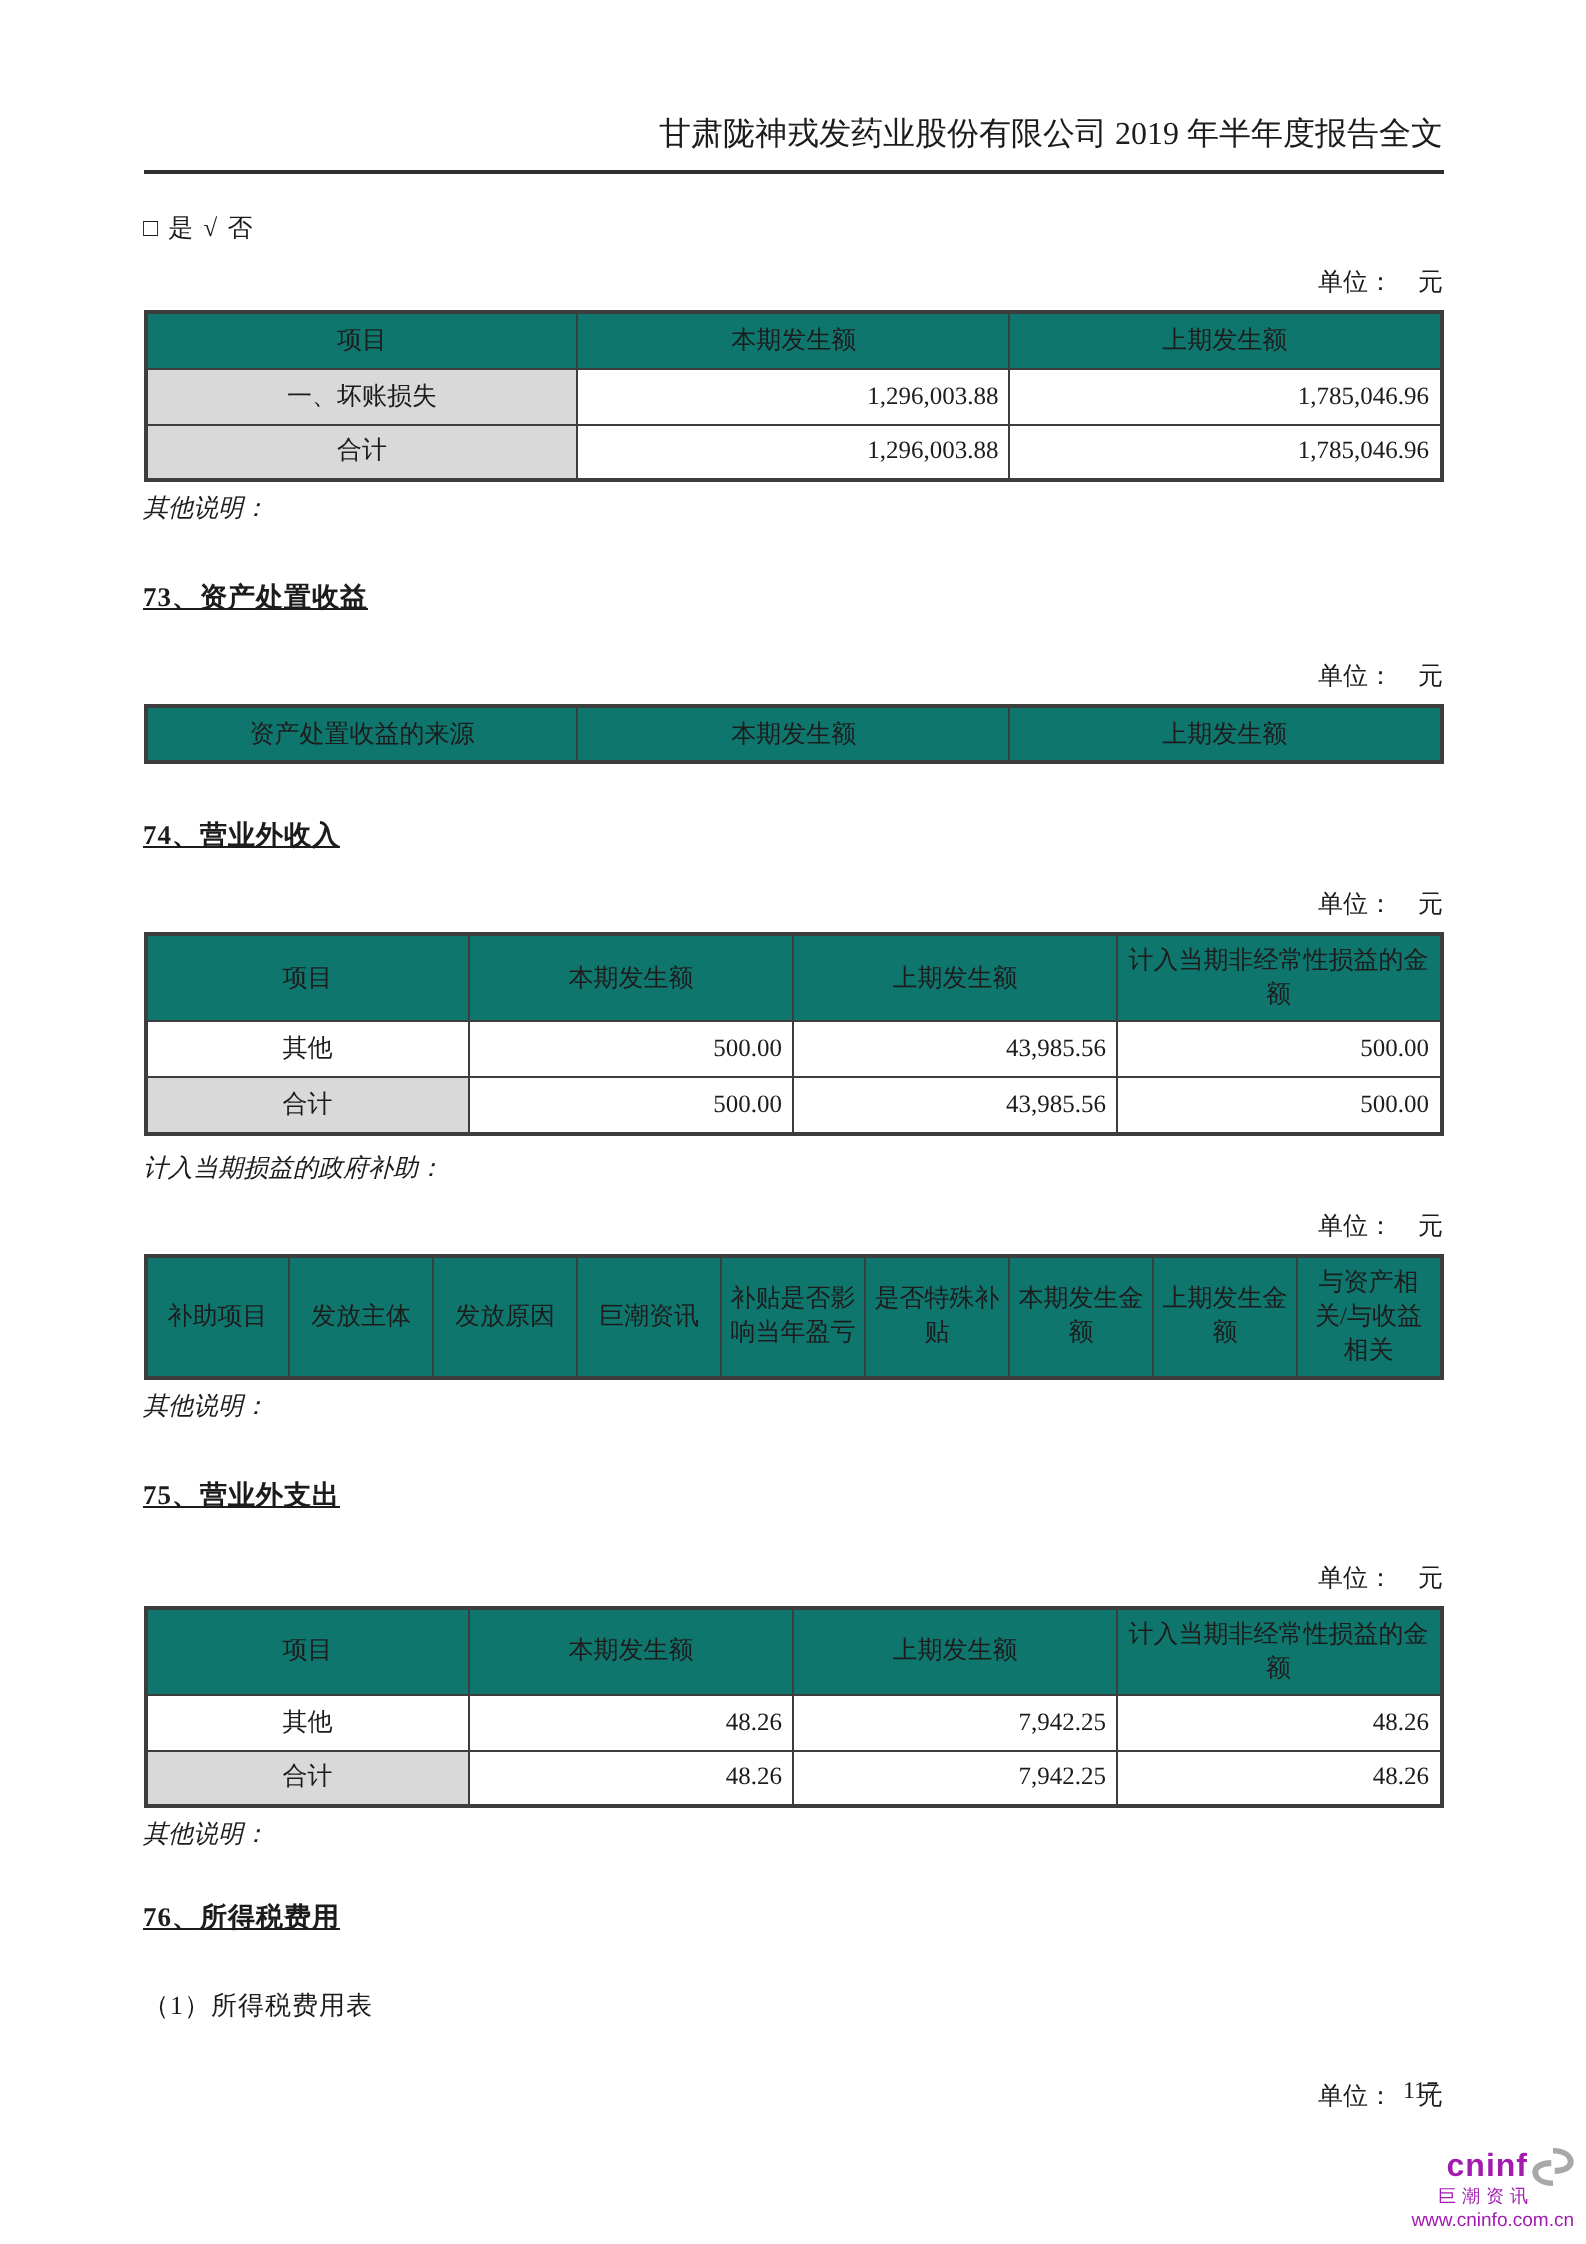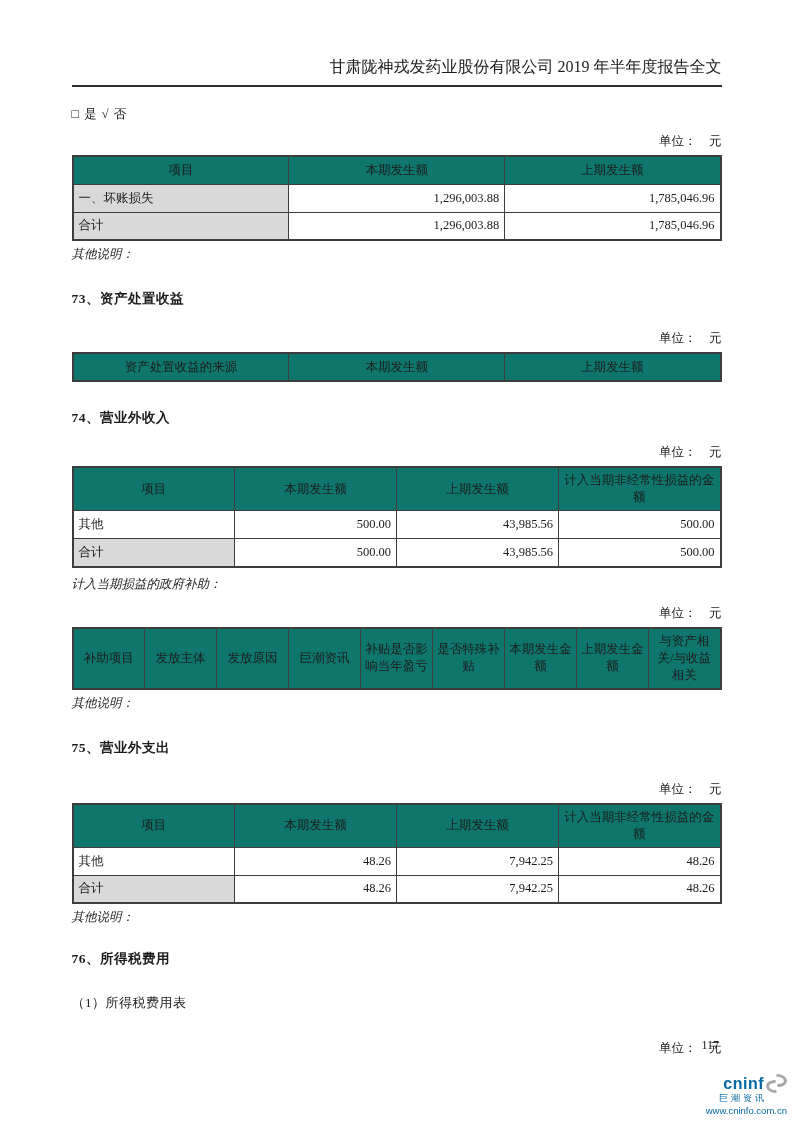--- a/index.html
+++ b/index.html
@@ -20,21 +20,21 @@
     text-align:right;
     font-size:16px;
   }
 
   .yesno { margin-top:19px; font-size:12.5px; letter-spacing:1px; }
 
   .unit-line { text-align:right; font-size:12.5px; }
 
   .note { font-size:12.5px;font-style:italic; }
 
-  .sec-title { font-size:13.5px; font-weight:bold; letter-spacing:0.5px; }
+  .sec-title { font-size:13.5px; font-weight:bold; letter-spacing:0.5px;text-decoration:underline; }
   .sub-title { font-size:13px; font-weight:normal; letter-spacing:0.5px; }
 
   table.fin {
     width:100%;
     border-collapse:collapse;
     table-layout:fixed;
     border:2px solid #3d3d3d;
     margin-top:5px;
   }
   .fin th, .fin td {
@@ -42,32 +42,32 @@
     font-size:12.5px;
     font-weight:normal;
     padding:4px 5px;
     vertical-align:middle;
     overflow:hidden;
   }
   .fin th { background:#0f766e; text-align:center; height:28px; line-height:17px; }
   .t4 th { height:43px; }
   .sub9 th { height:52px; padding:4px 3px; }
   .fin td { height:28px; }
-  .fin td.label { text-align:left; }
+  .fin td.label { text-align:center; }
   .fin td.num { text-align:right; }
   .gray { background:#d9d9d9; }
 
   .page-num {
     position:absolute; top:1038px; right:74px;
     font-size:12px;
   }
   .cninfo {
     position:absolute; top:1074px; right:6px;
     text-align:right;
-    color:#0369a1;
+    color:#a21caf;
     font-family:"Liberation Sans","DejaVu Sans",sans-serif;
     line-height:1.1;
   }
   .cninfo .row1 { display:flex; align-items:center; justify-content:flex-end; gap:2px; }
   .cninfo .wordmark { font-weight:bold; font-size:16px; letter-spacing:0.5px; }
   .cninfo .cn { font-size:9px; letter-spacing:3px; margin-top:1px; margin-right:20px; }
   .cninfo .url { font-size:9.5px; margin-top:2px; }
   .swirl { display:block; }
 </style>
 </head>

